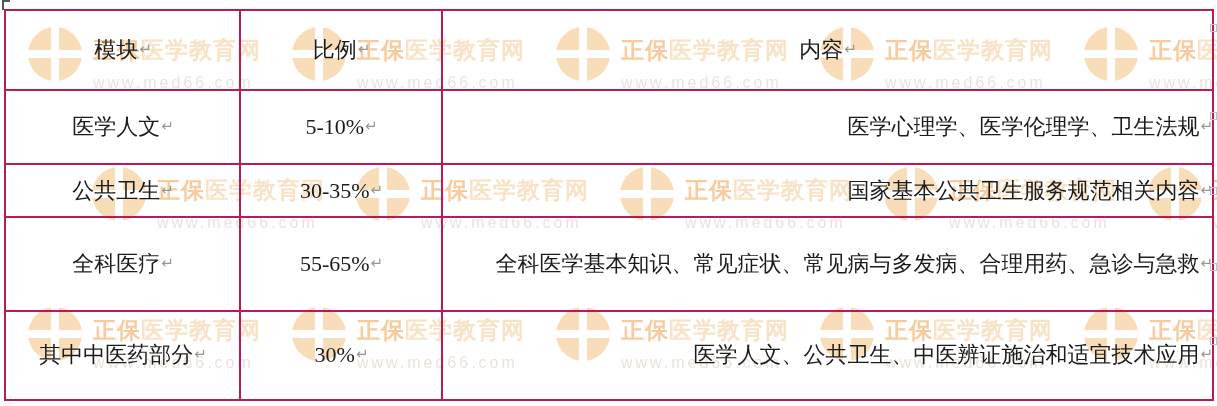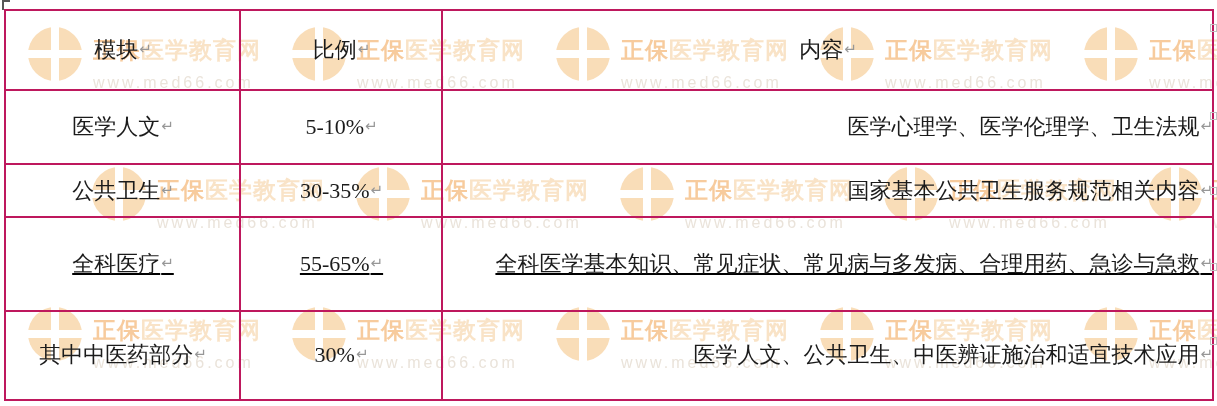--- a/index.html
+++ b/index.html
@@ -49,21 +49,21 @@
     font-size:22px;color:#1b1b1b;
     vertical-align:middle;
     padding:0;
     overflow:hidden;white-space:nowrap;
   }
   td.c-center{text-align:center;}
   td.c-left{text-align:right;padding-left:13px;padding-right:6px;}
   tr.tr-h{height:78px;}
   tr.tr-1{height:72px;padding-left:8px;}
   tr.tr-2{height:52px;}
-  tr.tr-3{height:91px;text-decoration:underline;}
+  tr.tr-3{height:91px;}
   tr.tr-4{height:87px;border-radius:28px;}
 
   .pmark{
     color:#979797;
     font-size:15px;
     font-family:"DejaVu Sans",sans-serif;
     position:relative;top:-3px;left:1px;
   }
 
   

